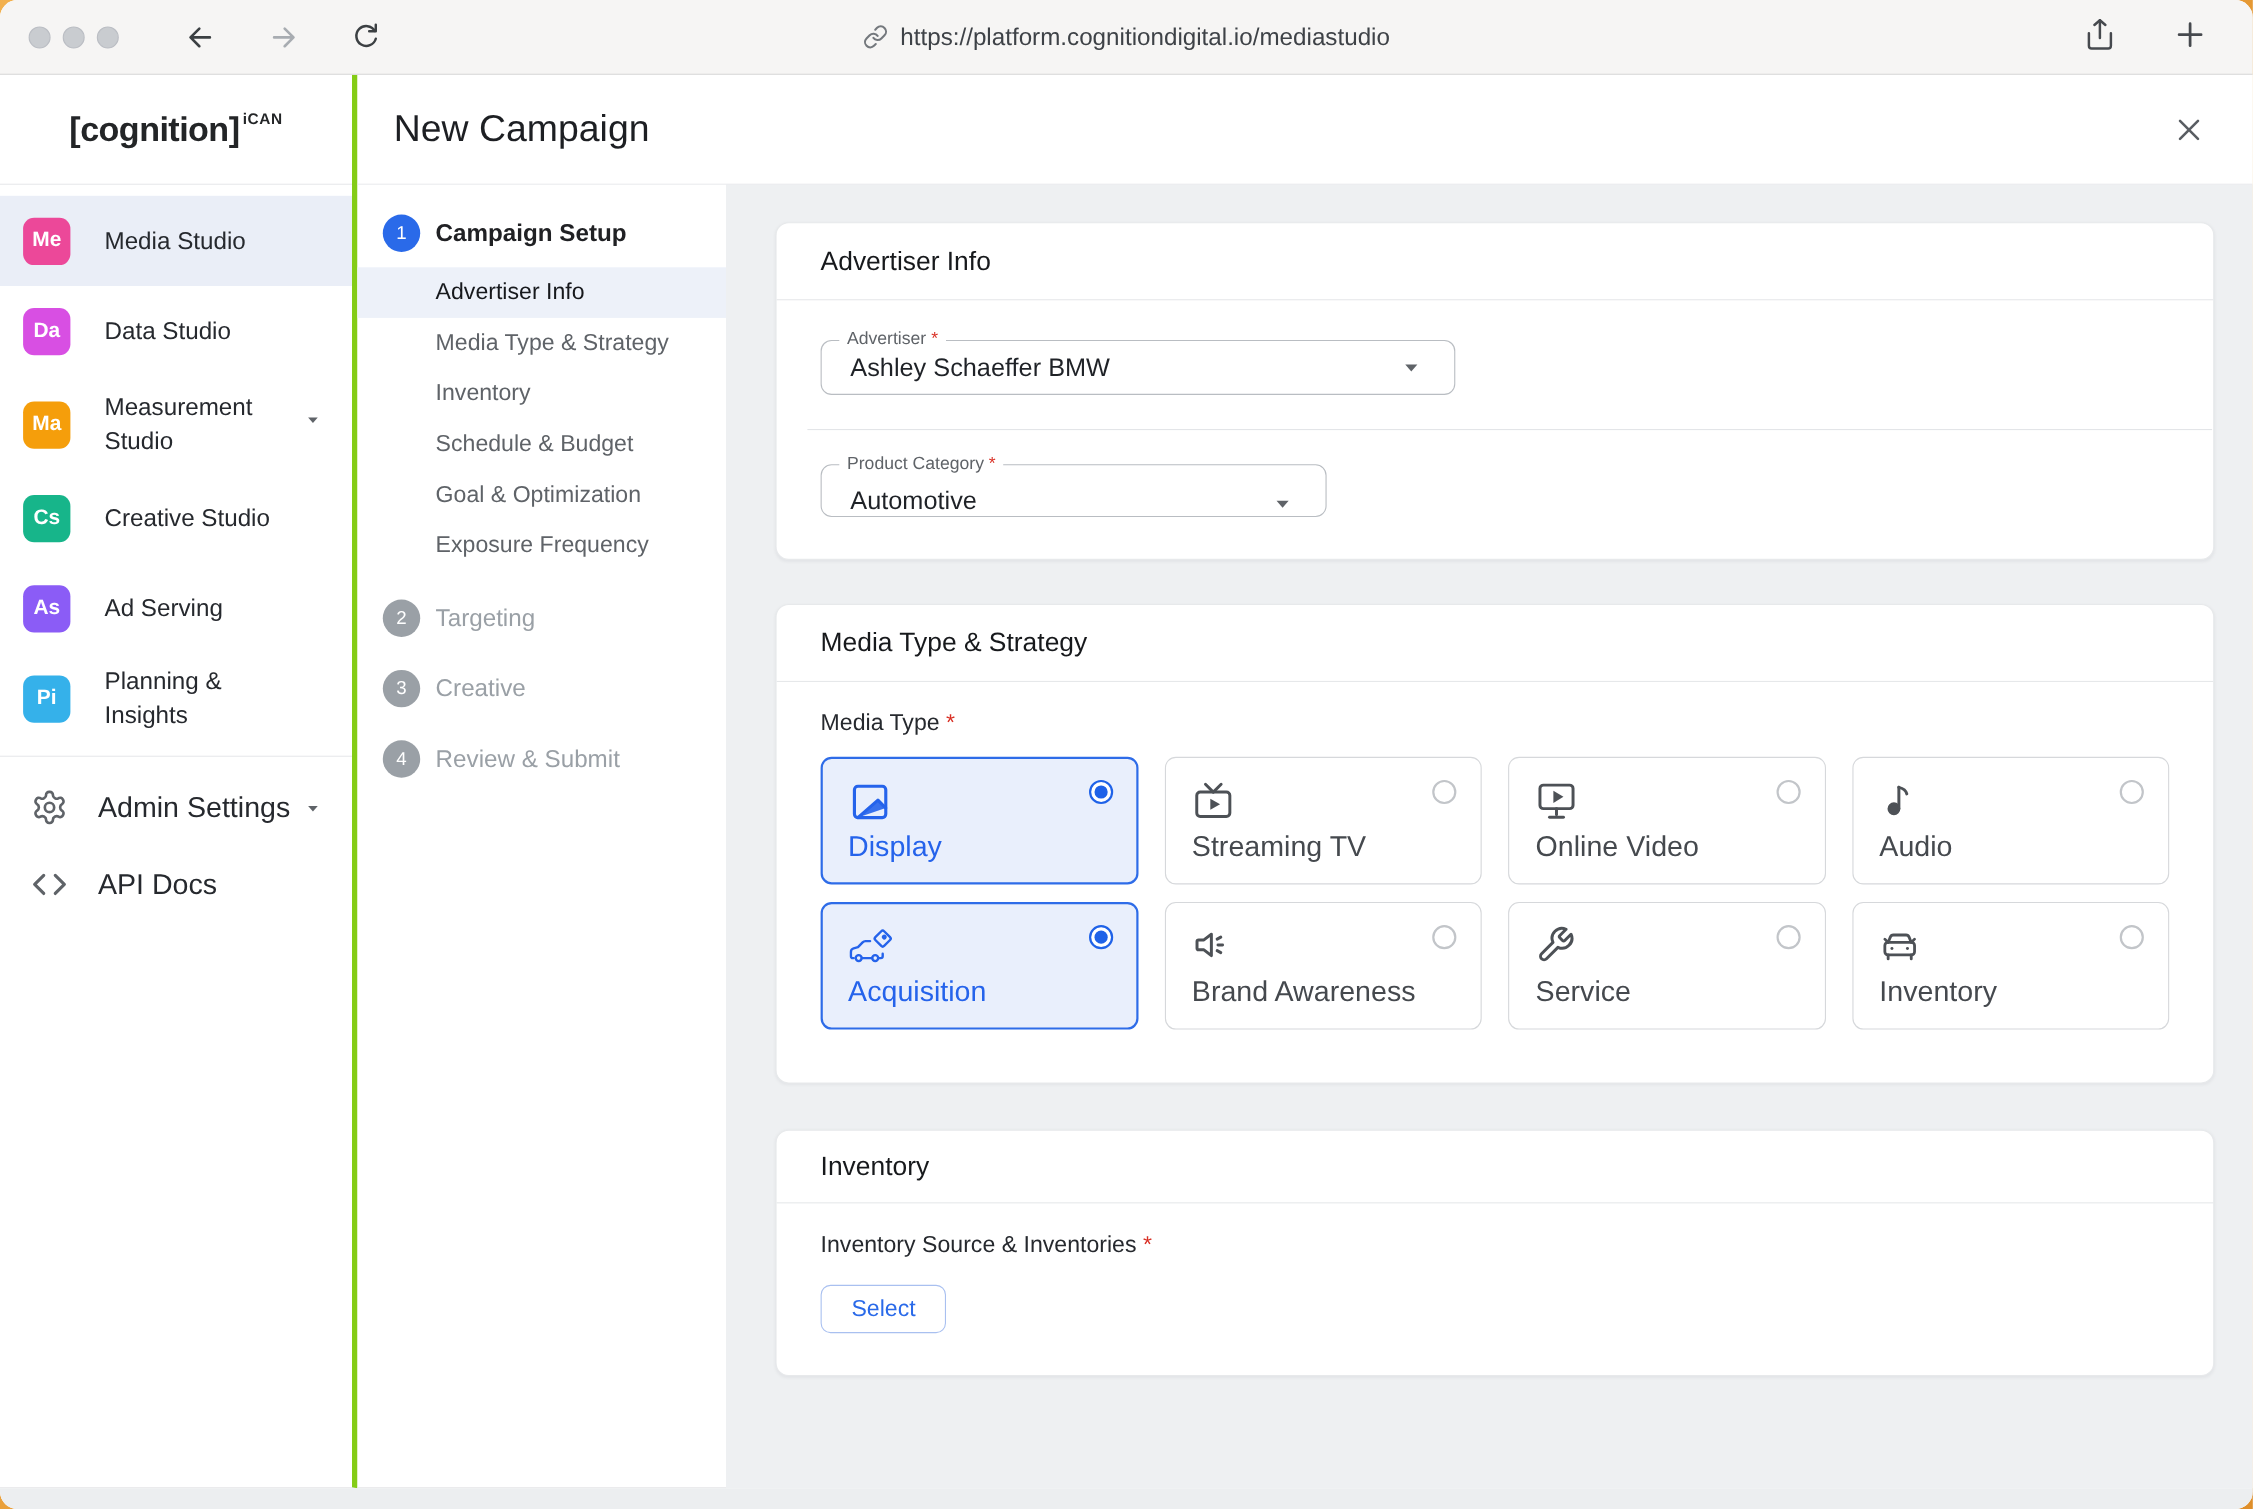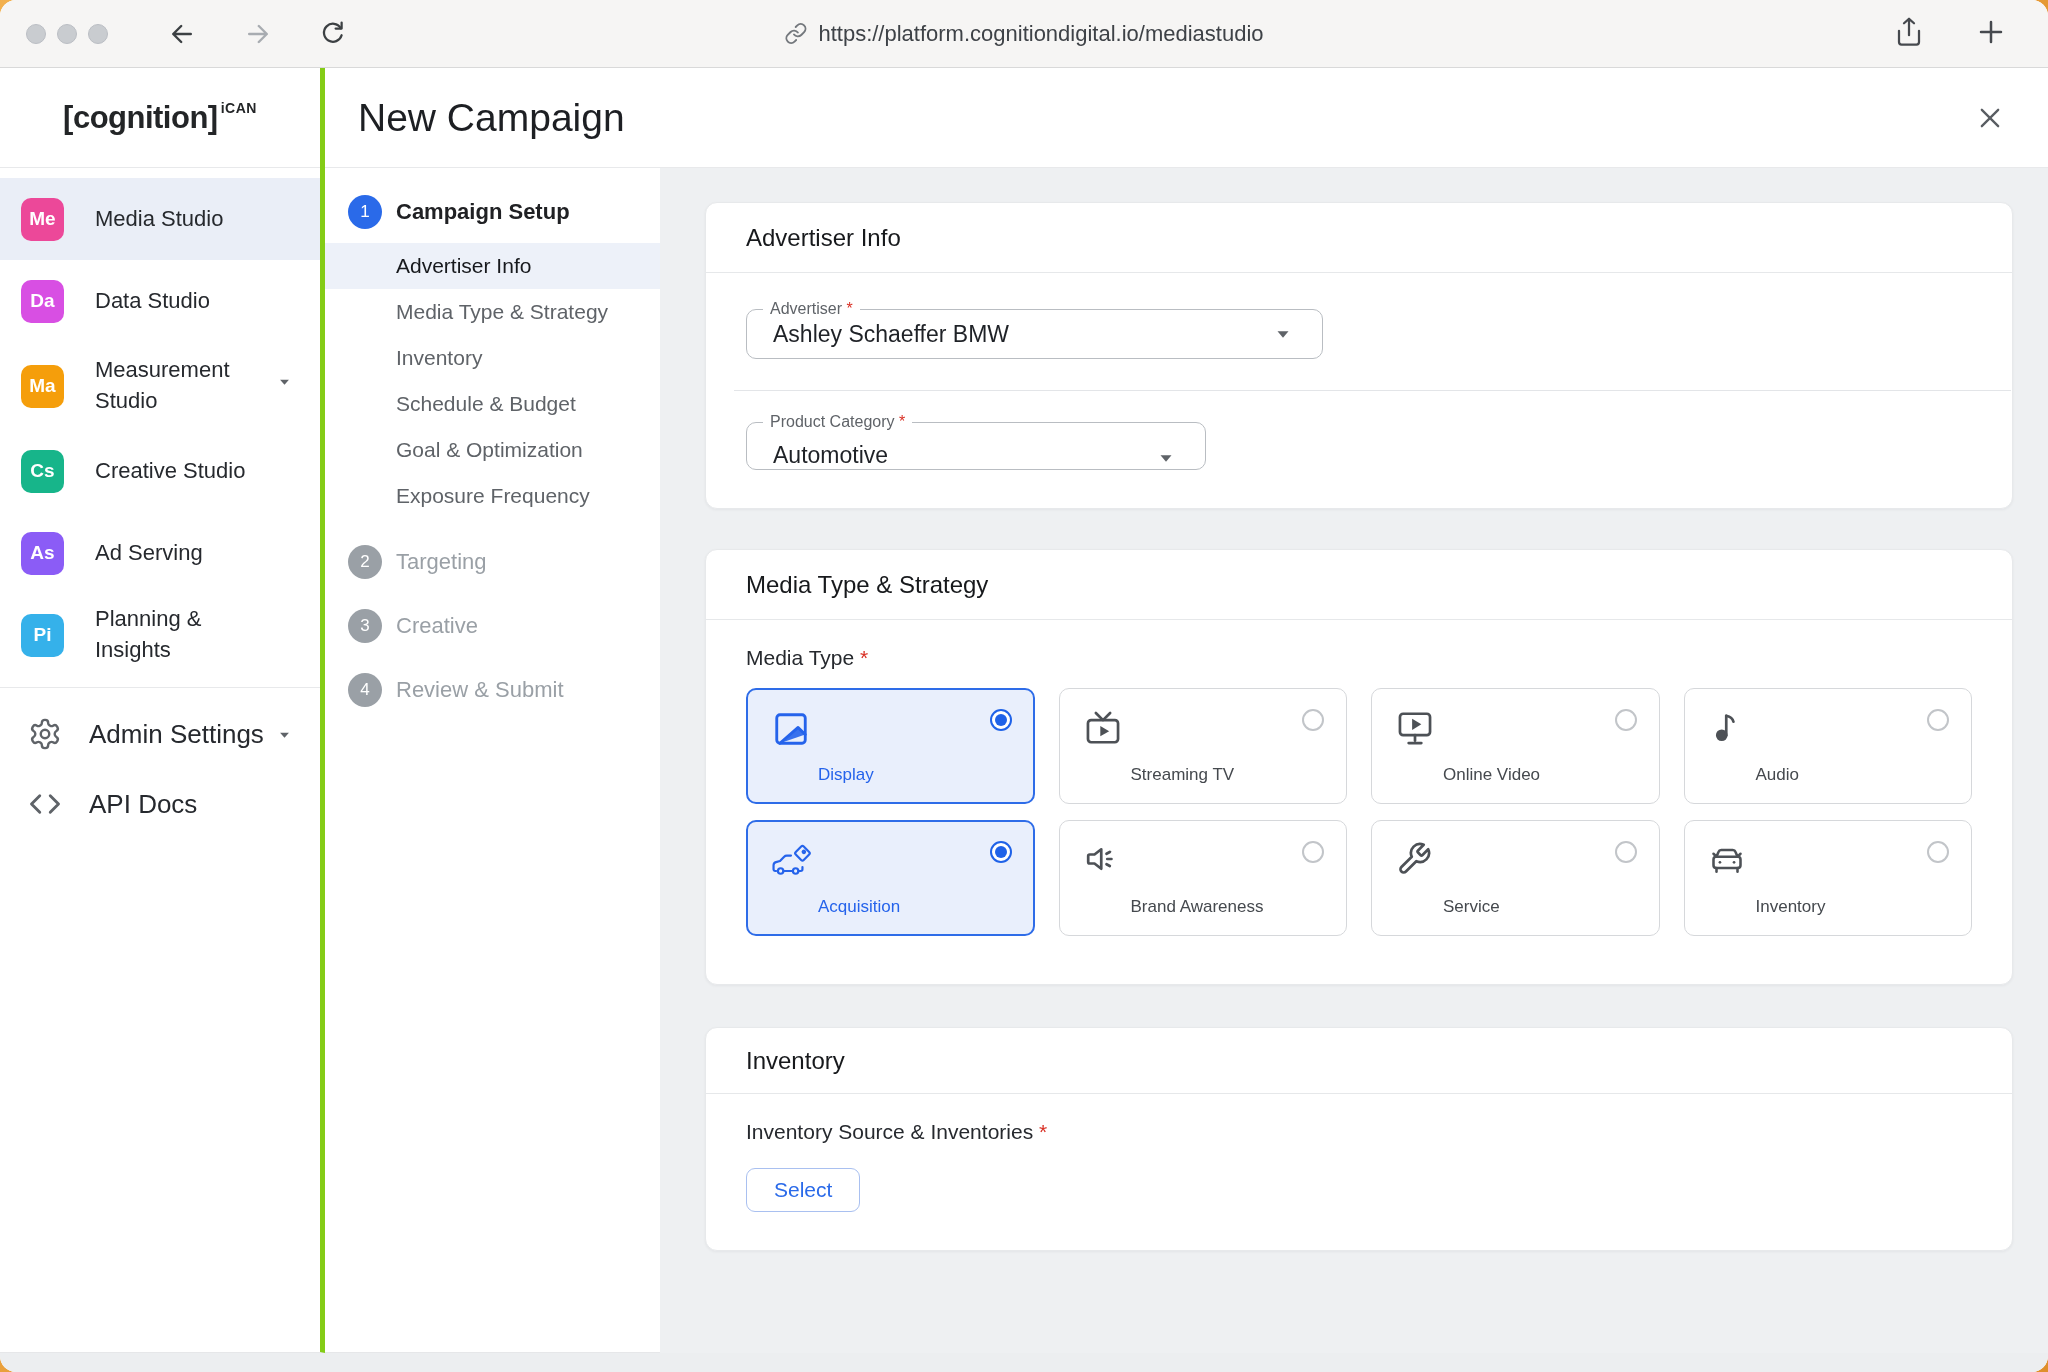--- a/index.html
+++ b/index.html
@@ -53,21 +53,21 @@
   .sidedivider { border-top:1px solid #e8e9eb; margin:11px 0; }
   .footitem { height:70px; display:flex; align-items:center; padding-left:27px; cursor:pointer; }
   .footicon { color:#5f6368; display:flex; width:36px; justify-content:center; }
   .footlabel { font-size:26px; color:#26292e; margin-left:26px; }
   .footcaret { margin-left:auto; margin-right:28px; color:#5f6368; display:flex; }
 
   
   .main { flex:1; display:flex; flex-direction:column; min-width:0; }
   .mainheader { height:100px; flex:0 0 100px; background:#fff; border-bottom:1px solid #e8e9eb;
     display:flex; align-items:center; }
-  .pagetitle { margin-left:33px; font-size:39px; font-weight:500; color:#1d1f23; }
+  .pagetitle { margin-left:33px; font-size:34px; font-weight:500; color:#1d1f23; }
   .closebtn { margin-left:auto; margin-right:44px; color:#595d62; cursor:pointer; display:flex; }
   .mainbody { flex:1; display:flex; min-height:0; }
 
   
   .stepper { width:335px; flex:0 0 335px; background:#fff; padding-top:27px;
     border-bottom:1px solid #e6e7e9; }
   .steprow { display:flex; align-items:center; height:34px; cursor:pointer; }
   .stepcircle { width:34px; height:34px; border-radius:50%; margin-left:23px; flex:0 0 34px;
     background:#2a6ae9; color:#fff; font-size:17px; display:flex; align-items:center; justify-content:center; }
   .steprow.inactive .stepcircle { background:#9aa0a6; }
@@ -98,21 +98,21 @@
   .prodselect { width:460px; height:48px; margin-top:31px;align-items:flex-end; }
   .fielddivider { border-top:1px solid #e3e5e8; margin:31px -39px 0 -12px; }
 
   .card2 { margin-top:40px; }
   .card2body { padding:26px 40px 48px; }
   .grouplabel { font-size:21px; color:#26292e; height:26px; }
   .optgrid { margin-top:16px; display:grid; grid-template-columns:repeat(4,1fr); gap:24px; }
   .optcard { position:relative; height:116px; border:1px solid #d6d8db; border-radius:10px;
     background:#fff; cursor:pointer; }
   .optcard .opticon { position:absolute; left:24px; top:20px; color:#4d5156; display:flex; }
-  .optcard .optlabel { position:absolute; left:24px; bottom:18px; font-size:17px; color:#45494e;margin-left:47px; }
+  .optcard .optlabel { position:absolute; left:24px; bottom:18px; font-size:26px; color:#45494e; }
   .optradio { position:absolute; right:22px; top:20px; width:22px; height:22px;
     border:2px solid #c2c5c9; border-radius:50%; background:#fff; }
   .optcard.selected { background:#e9effc; border:2px solid #2e6ce8; }
   .optcard.selected .opticon { color:#2563eb; }
   .optcard.selected .optlabel { color:#2563eb; left:23px; bottom:17px; }
   .optcard.selected .optradio { border-color:#1f62e8; right:21px; top:19px; }
   .optcard.selected .optradio::after { content:""; position:absolute; inset:3px;
     border-radius:50%; background:#1f62e8; }
   .slabel2 { margin-top:44px; }
 

